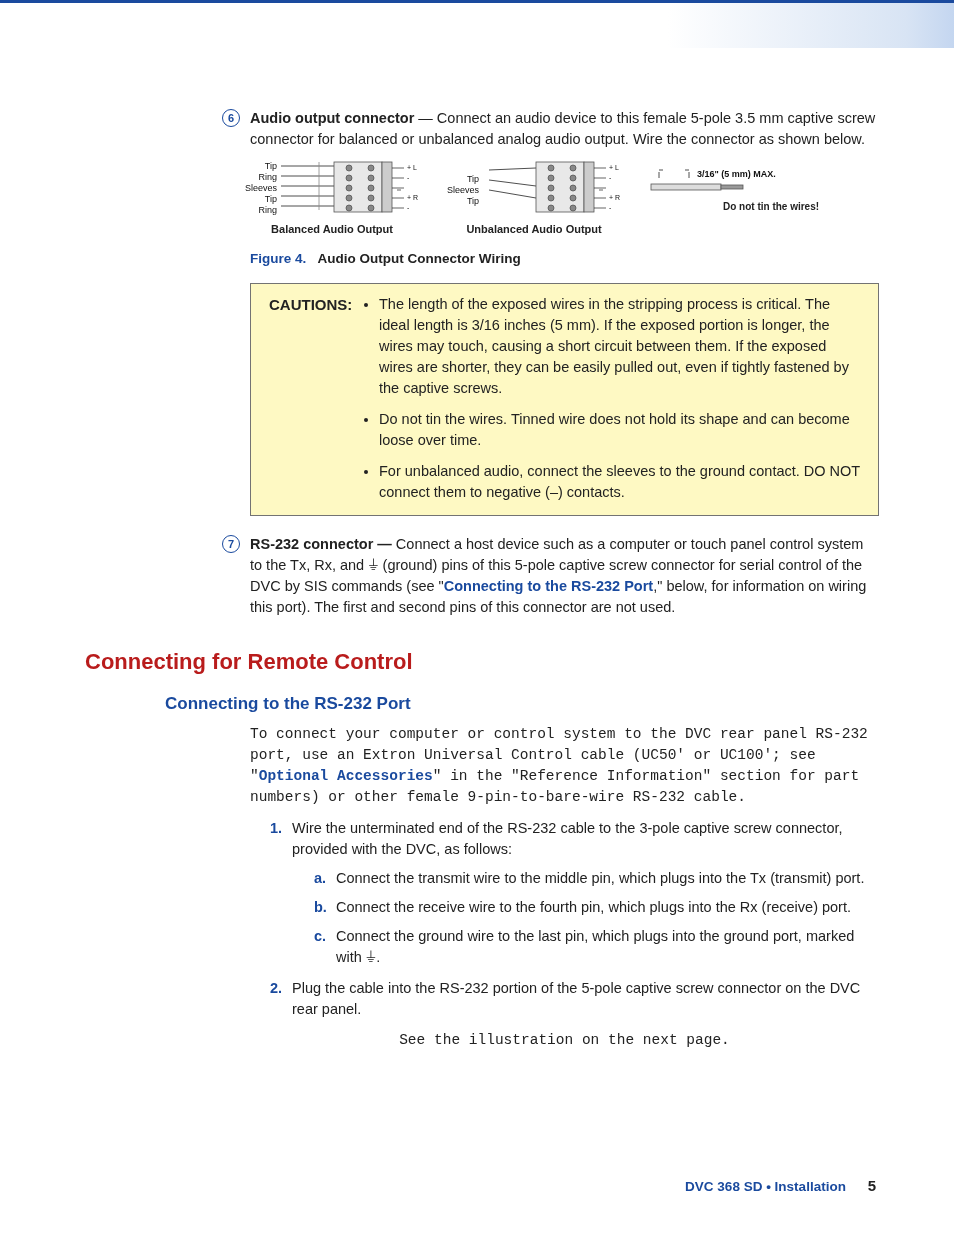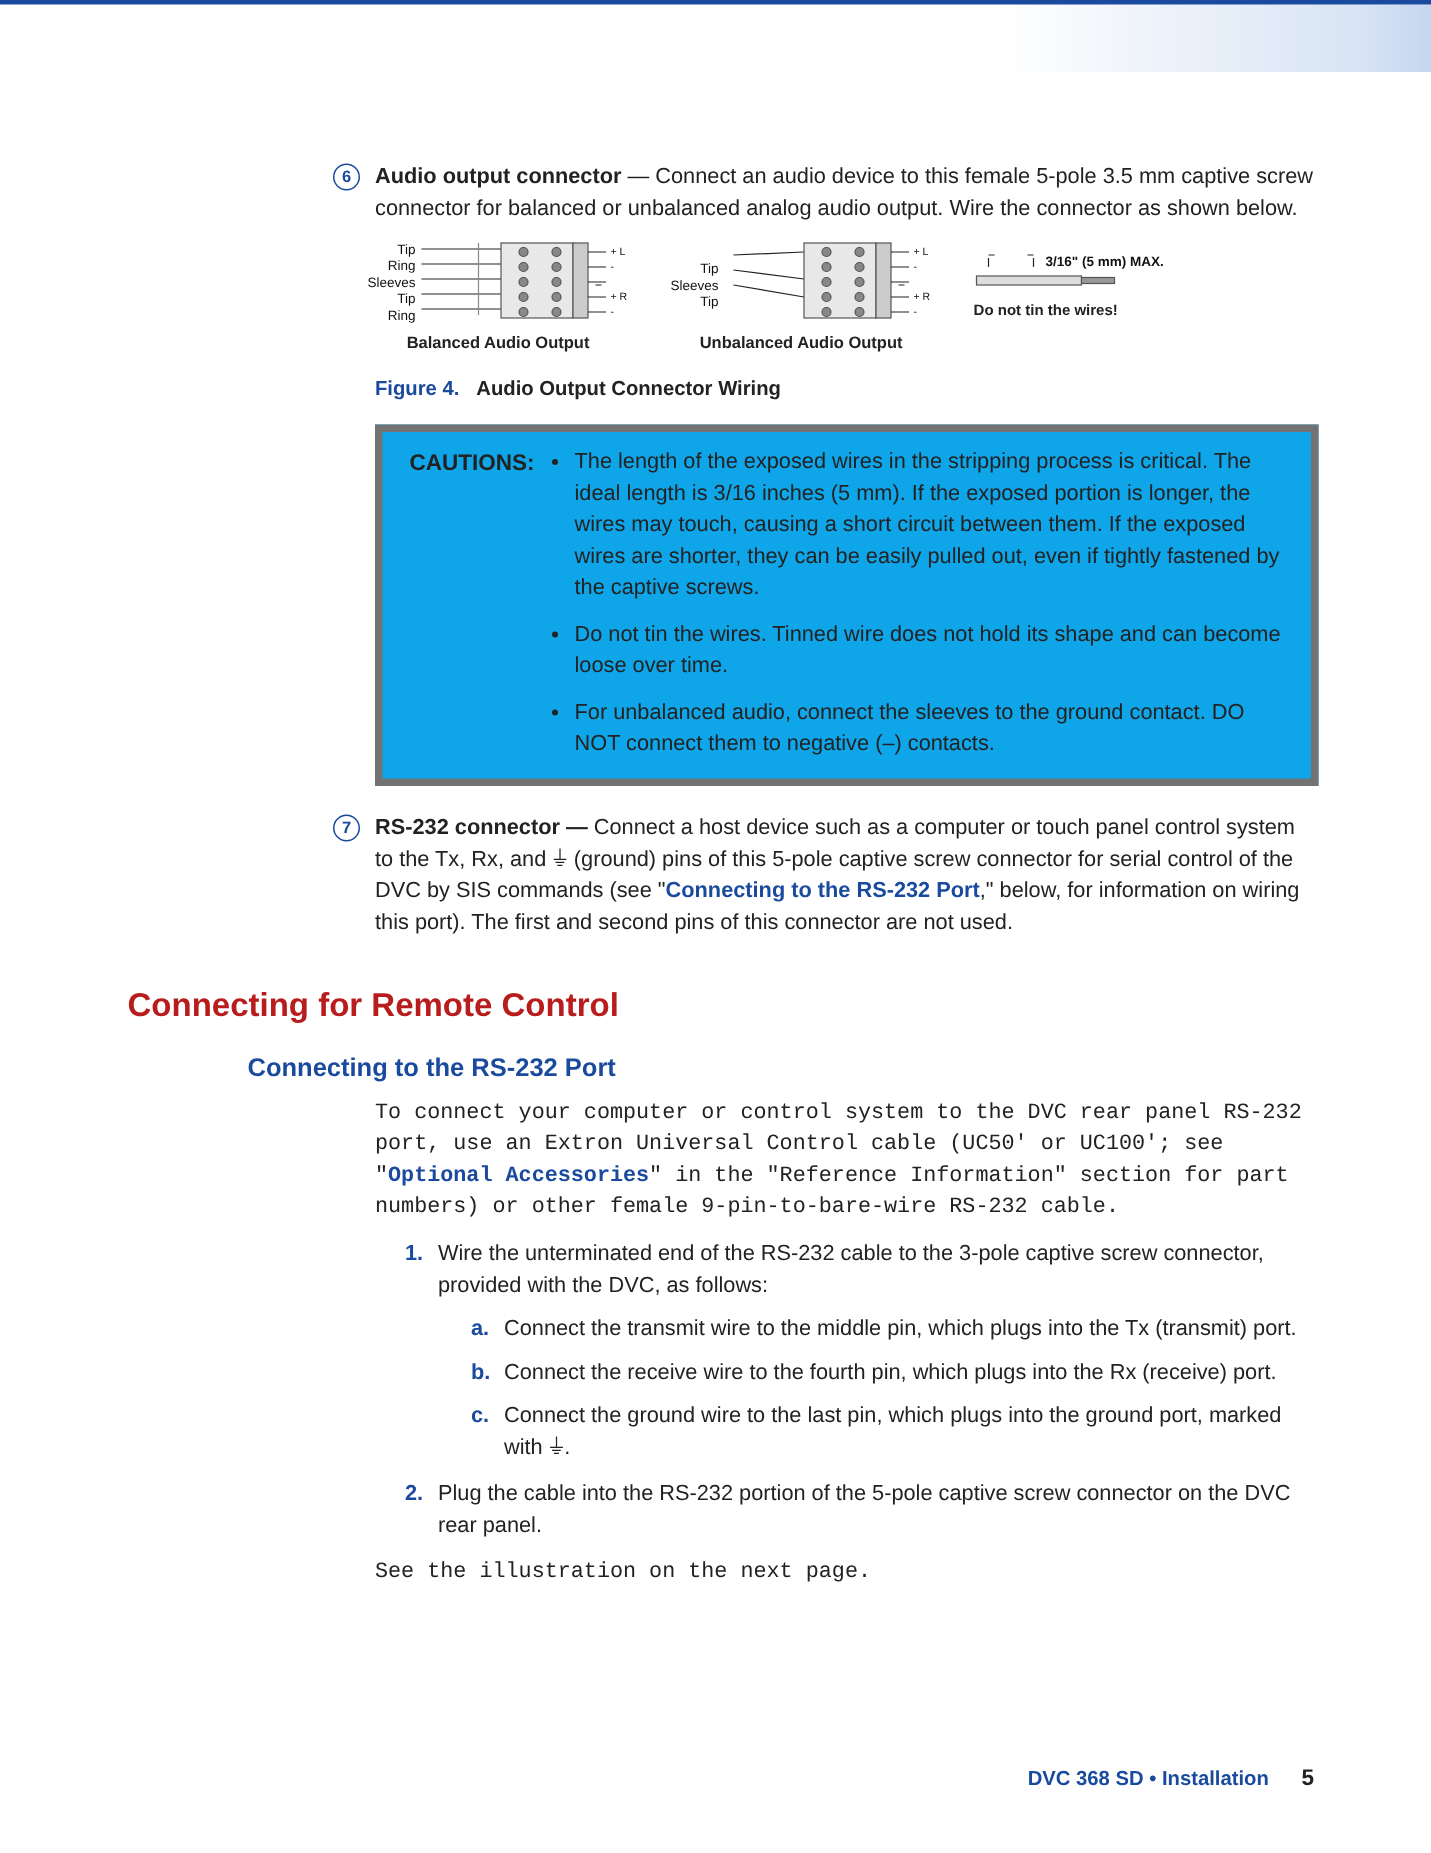--- a/index.html
+++ b/index.html
@@ -74,22 +74,22 @@
   .figure-line {
     margin-left: 165px;
     font-size: 13.5px;
     font-weight: bold;
     margin-top: 11px;
     margin-bottom: 14px;
   }
   .figure-label { color: #1a4a9e; }
   .caution-box {
     margin-left: 165px;
-    border: 5px solid #737373;
-    background: #0ea5e9;
+    border: 1px solid #737373;
+    background: #fef9c3;
     padding: 10px 18px 12px 18px;
     margin-bottom: 18px;
   }
   .caution-row { display:flex; align-items:flex-start; }
   .caution-label { font-weight: bold; font-size:15px; flex:0 0 92px; }
   .caution-list { flex:1; }
   .caution-list li { list-style: disc; margin-left: 18px; margin-bottom: 10px; }
   .caution-list li:last-child{margin-bottom:0;}
 
   .para2 { margin-left: 185px; margin-top: 10px; }
@@ -238,21 +238,21 @@
 
     <div class="wire-spec" style="width:170px;">
       <svg width="160" height="30">
         <g stroke="#222" stroke-width="0.8" fill="none">
           <path d="M10 6 L10 12 M40 6 L40 12 M10 4 L14 4 M40 4 L36 4"></path>
           <rect x="2" y="18" width="70" height="6" fill="#ddd" stroke="#555"></rect>
           <rect x="72" y="19" width="22" height="4" fill="#999" stroke="#555"></rect>
         </g>
         <text x="48" y="11" font-size="9" font-weight="bold" fill="#111"><tspan class="frac">3/16"</tspan> (5 mm) MAX.</text>
       </svg>
-      <div class="wire-spec-bold" style="">Do not tin the wires!</div>
+      <div class="wire-spec-bold" style="text-align:right;">Do not tin the wires!</div>
     </div>
 
   </div>
 
   <div class="figure-line">
     <span class="figure-label">Figure 4.</span>
     &nbsp;&nbsp;<span>Audio Output Connector Wiring</span>
   </div>
 
   <div class="caution-box">
@@ -285,20 +285,20 @@
         <li>Connect the transmit wire to the middle pin, which plugs into the Tx (transmit) port.</li>
         <li>Connect the receive wire to the fourth pin, which plugs into the Rx (receive) port.</li>
         <li>
           <span>Connect the ground wire to the last pin, which plugs into the ground port, marked with </span><span class="ground-sym">⏚</span><span>.</span>
         </li>
       </ol>
     </li>
     <li>Plug the cable into the RS-232 portion of the 5-pole captive screw connector on the DVC rear panel.</li>
   </ol>
 
-  <p class="body-indent" style="margin-top:10px;">See the illustration on the next page.</p>
+  <p class="body-indent" style="margin-top:10px;text-align:center;">See the illustration on the next page.</p>
 
 </div>
 
 <div class="footer">
   <span>DVC 368 SD • Installation</span>
   <span class="pnum">5</span>
 </div>
 
 </body></html>

